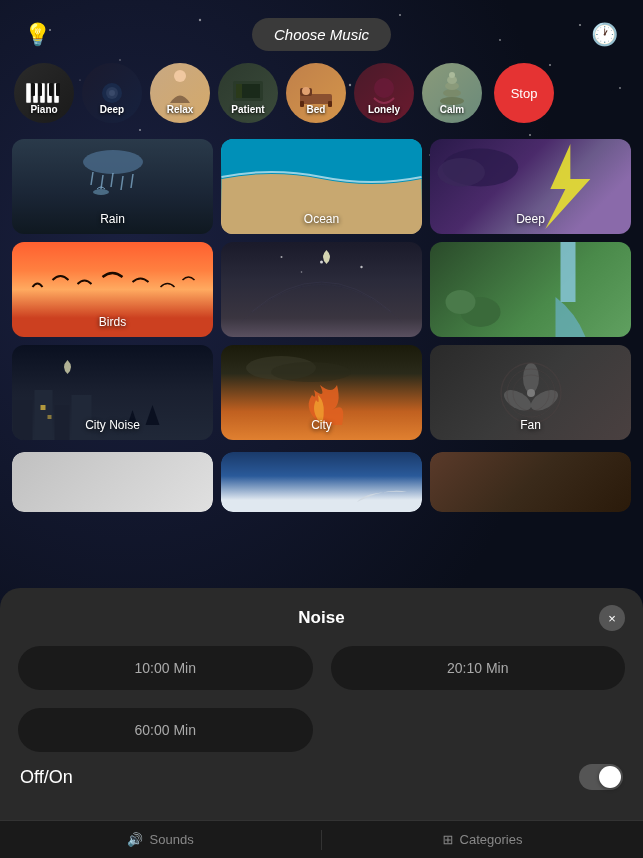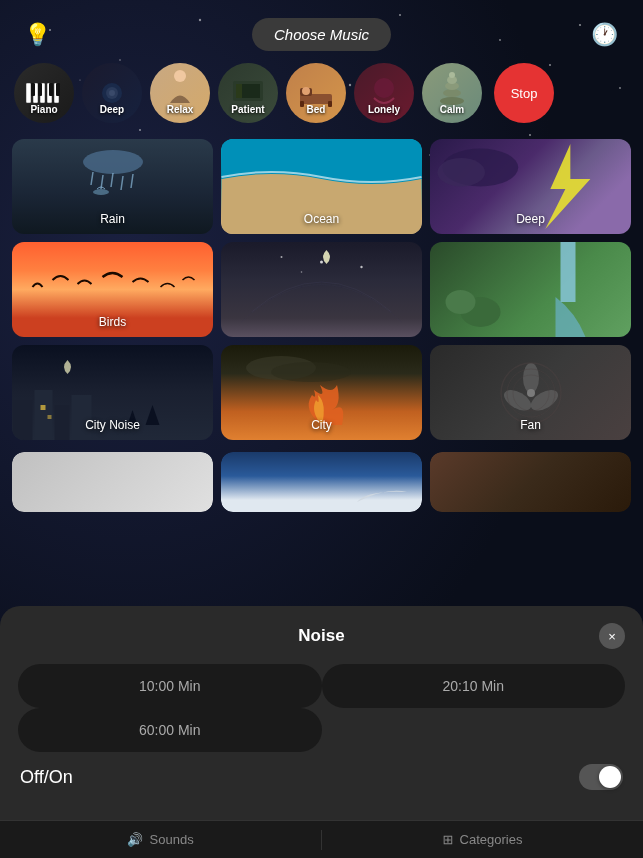--- a/index.html
+++ b/index.html
@@ -247,21 +247,21 @@
       font-size: 13px;
       cursor: pointer;
       display: flex;
       align-items: center;
       justify-content: center;
     }
 
     .timer-buttons {
       display: grid;
       grid-template-columns: 1fr 1fr;
-      gap: 0;
+      gap: 18px;
       margin-bottom: 10px;
     }
 
     .timer-btn {
       background: #1a1a1a;
       border: none;
       border-radius: 30px;
       color: #aaa;
       font-size: 14px;
       padding: 14px;

